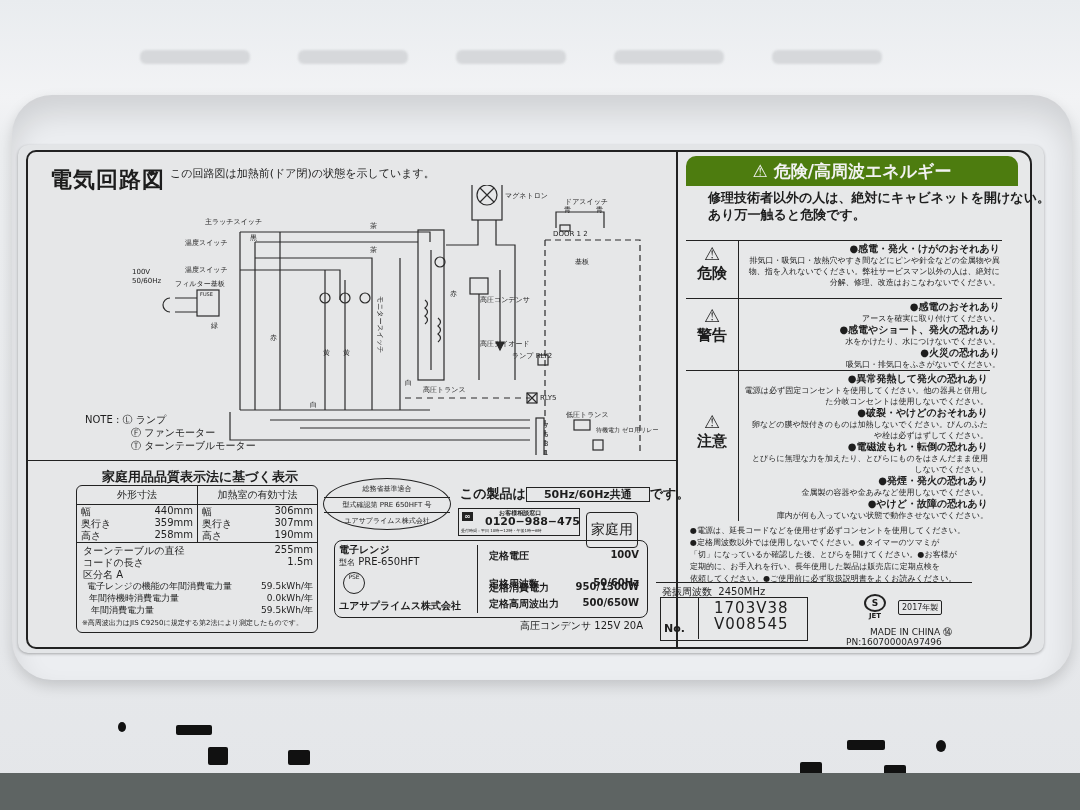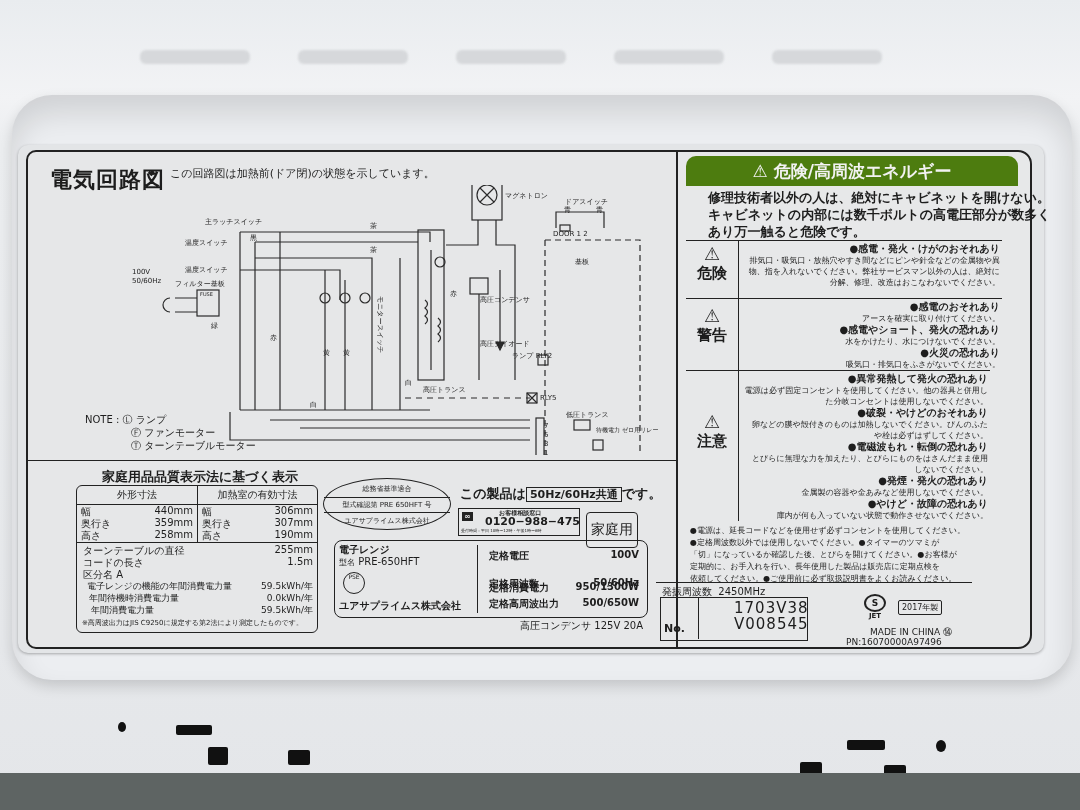--- a/index.html
+++ b/index.html
@@ -23,36 +23,36 @@
   .note{font-size:10px;left:85px;top:413px;line-height:13px;}
   
   .spec-head{font-size:13px;font-weight:bold;left:102px;top:468px;}
   .spec-box{position:absolute;left:76px;top:485px;width:240px;height:146px;border:1.5px solid #222;border-radius:6px;}
   .dimhead{position:absolute;top:0;height:18px;border-bottom:1.5px solid #222;font-size:10px;text-align:center;line-height:18px;}
   .row{position:absolute;font-size:10px;display:flex;justify-content:space-between;}
   .foot{font-size:7px;left:82px;top:618px;}
   
   .oval{position:absolute;left:323px;top:478px;width:126px;height:50px;border:1.5px solid #222;border-radius:50%;font-size:7px;text-align:center;}
   .hz{font-size:13px;font-weight:bold;left:460px;top:485px;}
-  .hzbox{border:1.5px solid #222;padding:0 3px;font-size:11px;}
+  .hzbox{border:1.5px solid #222;padding:0 17px;font-size:11px;}
   .phone{position:absolute;left:458px;top:508px;width:120px;height:26px;border:1.5px solid #222;font-size:12px;font-weight:bold;}
   .kateiyo{position:absolute;left:586px;top:512px;border:1.5px solid #222;border-radius:4px;font-size:14px;padding:8px 4px;}
   .ratebox{position:absolute;left:334px;top:540px;width:312px;height:76px;border:1.5px solid #222;border-radius:8px;}
   .fuse{font-size:10px;left:520px;top:619px;}
   
   .danger-banner{position:absolute;left:686px;top:156px;width:332px;height:30px;background:#4d7c0f;color:#f2f2f2;border-radius:10px 10px 0 0;font-size:17px;font-weight:bold;text-align:center;line-height:30px;}
   .intro{font-size:13px;font-weight:bold;left:692px;top:189px;line-height:17px;margin-left:16px;}
   .sect{position:absolute;left:686px;border-top:1.5px solid #222;width:316px;}
   .sect .lab{position:absolute;left:0;width:52px;top:0;bottom:0;border-right:1.5px solid #222;text-align:center;font-size:15px;font-weight:bold;}
   .sect .body{position:absolute;left:58px;right:2px;top:2px;font-size:8px;line-height:11px;text-align:right;}
   .sect .body b{font-size:10px;}
   .notes{font-size:8px;left:690px;top:525px;line-height:12px;}
   .freq{font-size:10px;left:662px;top:585px;}
   .serialbox{position:absolute;left:660px;top:597px;width:146px;height:42px;border:1.5px solid #222;}
-  .serial{font-size:15px;left:714px;top:600px;line-height:16px;letter-spacing:1px;margin-left:20px;}
+  .serial{font-size:15px;left:714px;top:600px;line-height:16px;letter-spacing:1px;}
   .no{font-size:11px;left:664px;top:622px;font-weight:bold;}
   .jet{position:absolute;left:862px;top:594px;width:26px;height:24px;text-align:center;font-size:7px;font-weight:bold;}
   .year{position:absolute;left:898px;top:600px;border:1.5px solid #222;font-size:8px;padding:1px 3px;border-radius:2px;}
   .made{font-size:9px;left:870px;top:626px;}
   .pn{font-size:9px;left:846px;top:637px;}
   .hole{position:absolute;background:#111;border-radius:2px;}
   .grey-base{position:absolute;left:0;top:773px;width:1080px;height:40px;background:#5e6463;}
 </style>
 </head>
 <body>
@@ -280,21 +280,20 @@
       <span>500/650W</span>
     </div>
 </div>
 <div class="t fuse">高圧コンデンサ 125V 20A</div>
 
 <div class="danger-banner">
   <span>⚠ </span><span>危険/高周波エネルギー</span>
 </div>
 <div class="t intro">
   <div>修理技術者以外の人は、絶対にキャビネットを開けない。</div>
-  <div>キャビネットの内部には数千ボルトの高電圧部分が数多く</div>
   <div>あり万一触ると危険です。</div>
 </div>
 
 <div class="sect" style="top:240px;height:58px;">
   <div class="lab">
       <div style="font-size:18px;margin-top:2px;">⚠</div>
       <div>危険</div>
     </div>
   <div class="body">
     <b>●感電・発火・けがのおそれあり</b><br><span>排気口・吸気口・放熱穴やすき間などにピンや針金などの金属物や異物、指を入れないでください。弊社サービスマン以外の人は、絶対に分解、修理、改造はおこなわないでください。</span>

